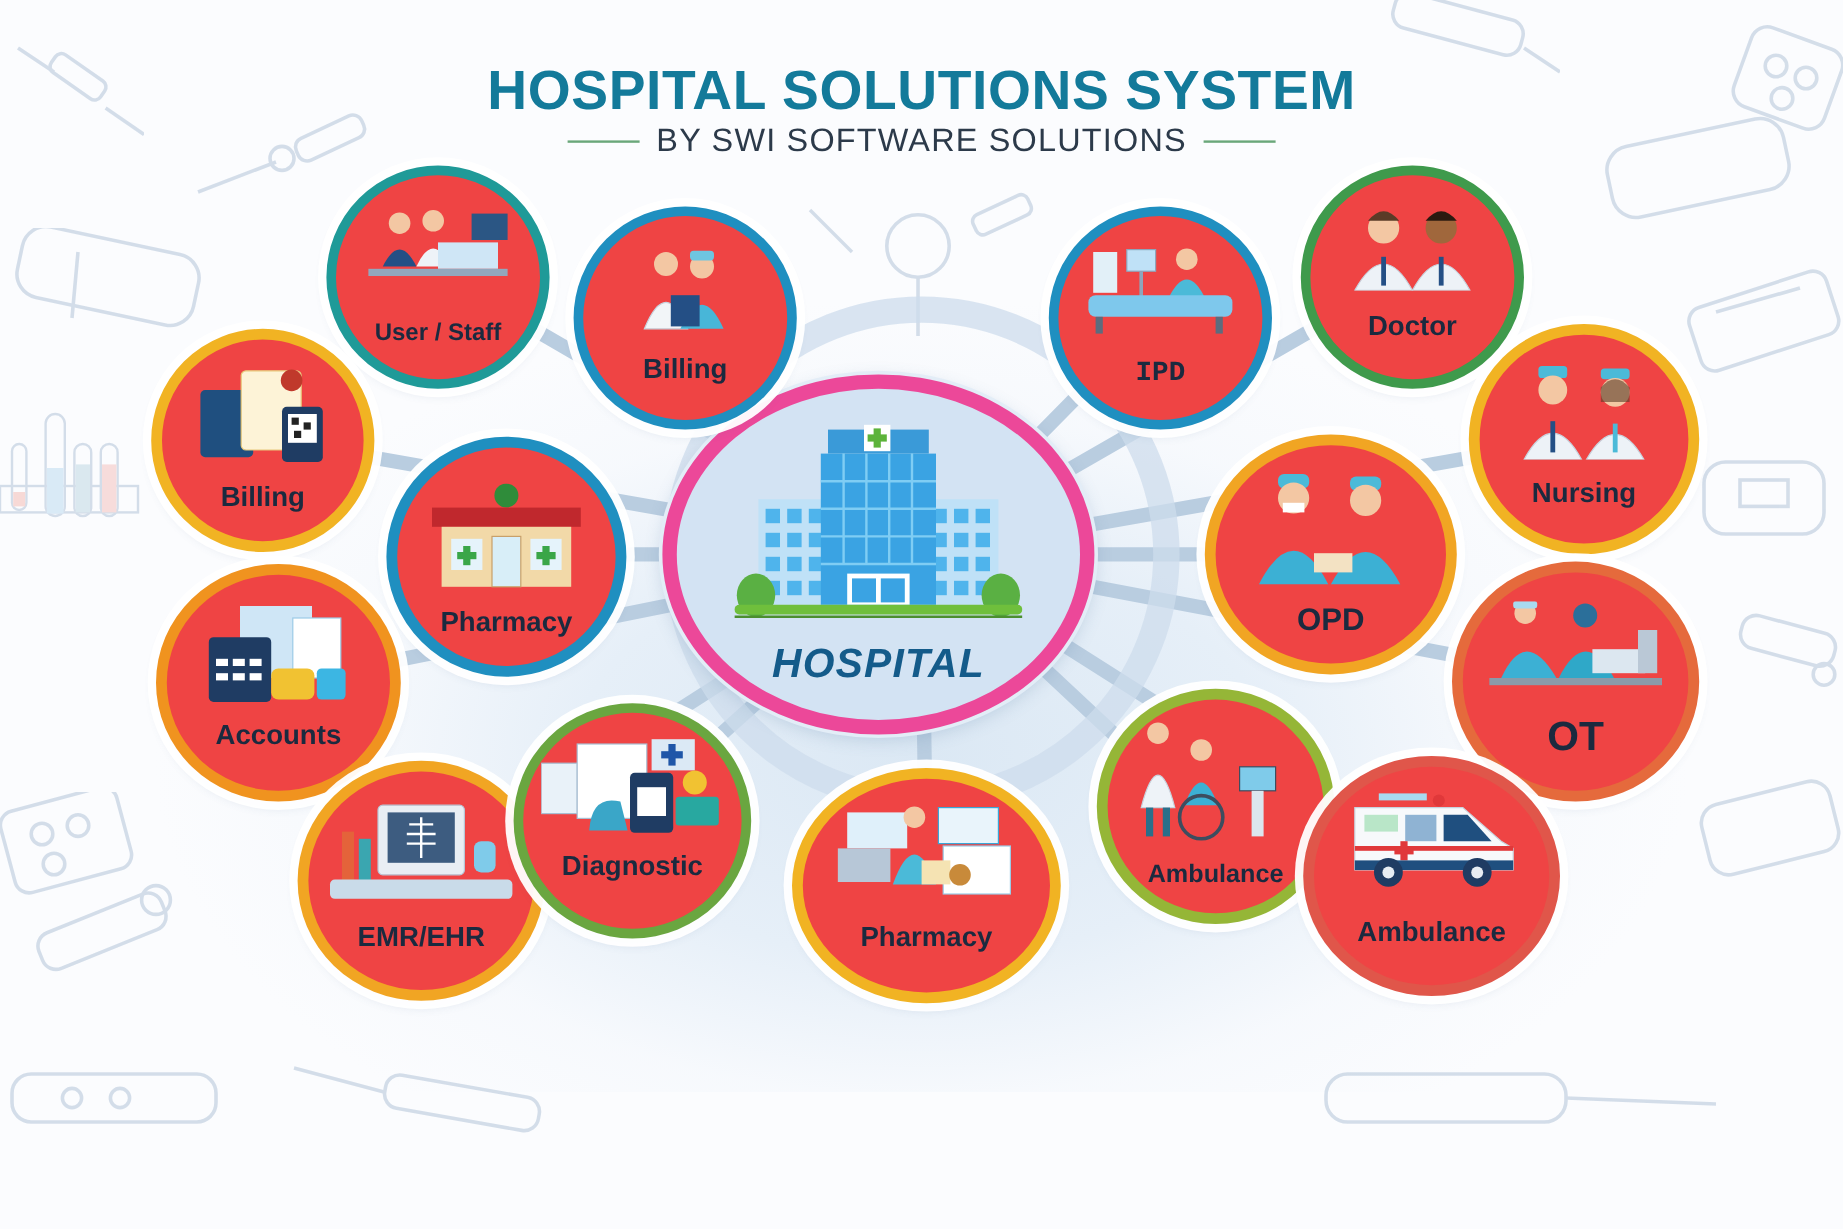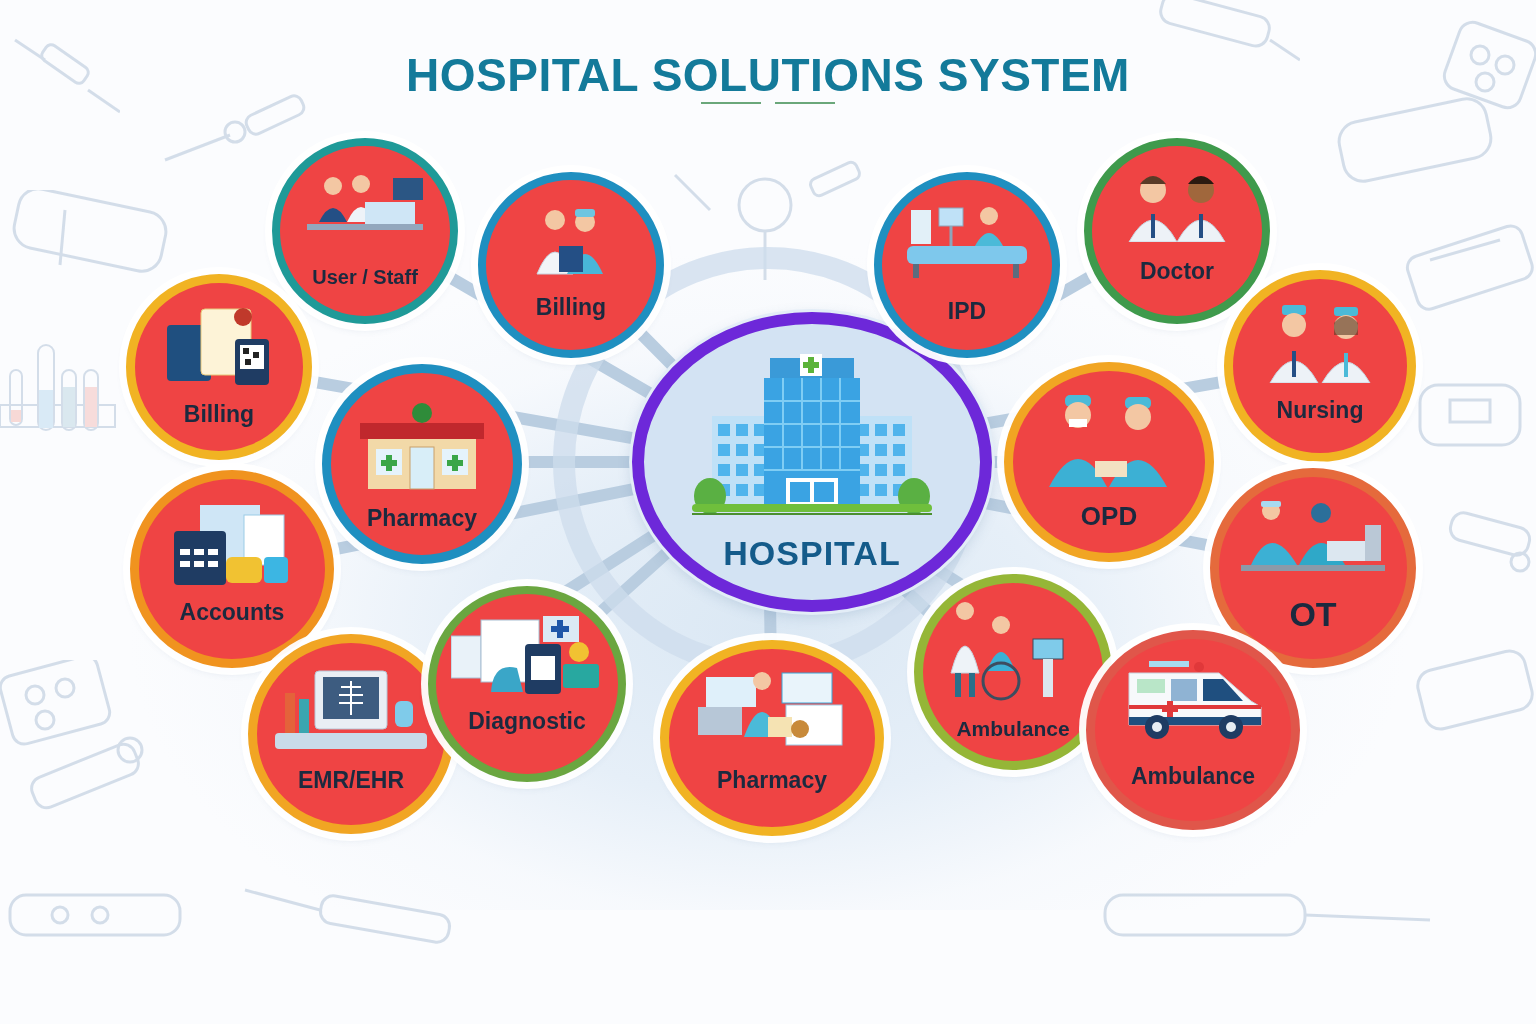--- a/index.html
+++ b/index.html
@@ -30,24 +30,25 @@
   .subtitle { font-size: 27px; color: #2c3a4a; letter-spacing: 1px; }
 
   .connectors { position: absolute; left: 0; top: 0; }
 
   .ring {
     position: absolute; left: 768px; top: 462px; width: 430px; height: 430px;
     margin-left: -215px; margin-top: -215px; border-radius: 50%;
     border: 22px solid rgba(205,220,236,0.75);
   }
   .hub {
-    position: absolute; left: 812px; top: 462px; width: 360px; height: 300px;
+    position: absolute; left: 732px; top: 462px; width: 360px; height: 300px;
     margin-left: -180px; margin-top: -150px; border-radius: 50%;
-    background: #d3e3f3; border: 12px solid #6d28d9;
+    background: #d3e3f3; border: 12px solid #ec4899;
     box-shadow: 0 0 0 3px #e3edf7, 0 4px 14px rgba(80,120,160,0.25);
+    font-style: italic;
   }
   .hub-label {
     position: absolute; left: 0; width: 100%; top: 210px; text-align: center;
     font-weight: bold; font-size: 34px; color: #145b8a; letter-spacing: 1px;
   }
   .hub-building { position: absolute; left: 50%; top: 22px; margin-left: -120px; }
 
   .node {
     position: absolute; border-radius: 50%; background: #ef4444;
     border-style: solid;
@@ -212,20 +213,21 @@
         <circle cx="95" cy="55" r="26"></circle>
         <line x1="95" y1="81" x2="95" y2="130"></line>
         <rect x="140" y="20" width="50" height="18" rx="6" transform="rotate(-25 165 29)"></rect>
       </g>
     </svg>
 </div>
 
 <div class="title">HOSPITAL SOLUTIONS SYSTEM</div>
 <div class="subtitle-row">
   <span class="subtitle-line"></span>
+  <span class="subtitle">BY SWI SOFTWARE SOLUTIONS</span>
   <span class="subtitle-line"></span>
 </div>
 
 <svg class="connectors" width="1536" height="1024">
   <g stroke="#b9cde0" stroke-width="12" stroke-linecap="round">
     <line x1="768" y1="462" x2="365" y2="228"></line>
     <line x1="768" y1="462" x2="570" y2="262"></line>
     <line x1="768" y1="462" x2="218" y2="365"></line>
     <line x1="768" y1="462" x2="425" y2="462"></line>
     <line x1="768" y1="462" x2="232" y2="570"></line>
@@ -446,21 +448,21 @@
         <rect x="6" y="4" width="20" height="34" fill="#e2f0f8"></rect>
         <rect x="34" y="2" width="24" height="18" fill="#bfe1f7" stroke="#8ea5bb"></rect>
         <line x1="46" y1="20" x2="46" y2="42" stroke="#8ea5bb" stroke-width="3"></line>
         <circle cx="84" cy="10" r="9" fill="#f3c7a3"></circle>
         <path d="M68 44 Q84 10 100 44Z" fill="#4bbad8"></path>
         <rect x="2" y="40" width="120" height="18" rx="6" fill="#7ec8ec"></rect>
         <rect x="8" y="58" width="6" height="14" fill="#5c6c7e"></rect>
         <rect x="108" y="58" width="6" height="14" fill="#5c6c7e"></rect>
       </svg>
   </div>
-  <div class="node-label" style="top:118px;">IPD</div>
+  <div class="node-label" style="top:118px;font-family:Liberation Mono, monospace;">IPD</div>
 </div>
 
 <div class="node" style="left:1084px;top:138px;width:186px;height:186px;border-width:8px;border-color:#3f9a4c;">
   <div class="node-icon" style="margin-left:-52px;top:24px;">
     <svg width="104" height="72" viewBox="0 0 104 72">
         <circle cx="28" cy="20" r="13" fill="#f3c7a3"></circle>
         <path d="M15 14 Q28 -2 41 14Z" fill="#5a3b27"></path>
         <path d="M4 72 Q28 28 52 72Z" fill="#edf2f7" stroke="#c8d3de"></path>
         <rect x="26" y="44" width="4" height="24" fill="#244f85"></rect>
         <circle cx="76" cy="20" r="13" fill="#a0673c"></circle>

